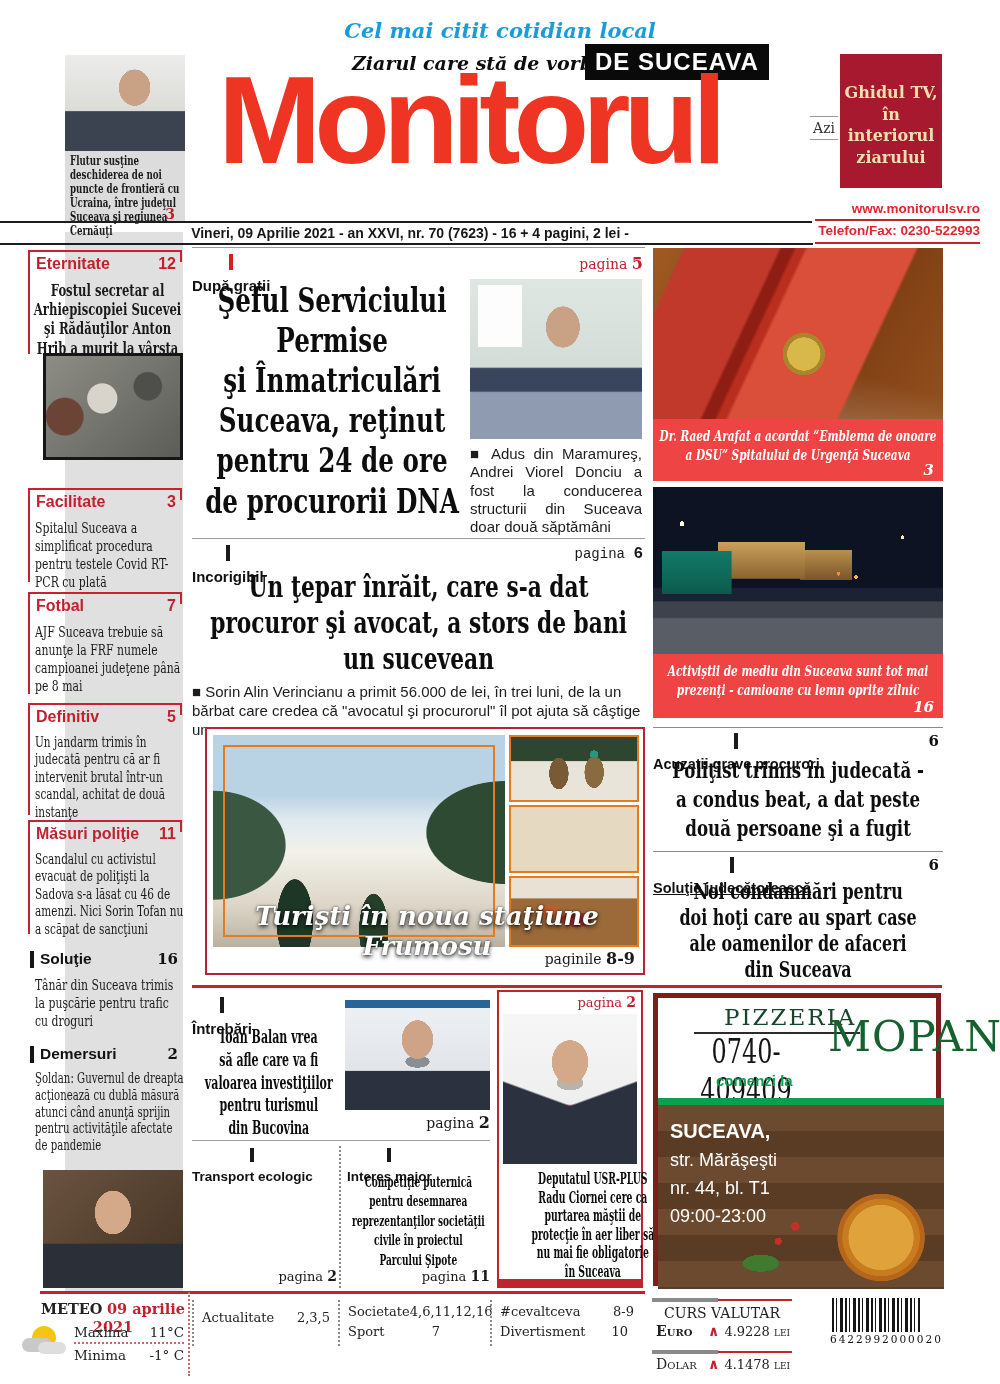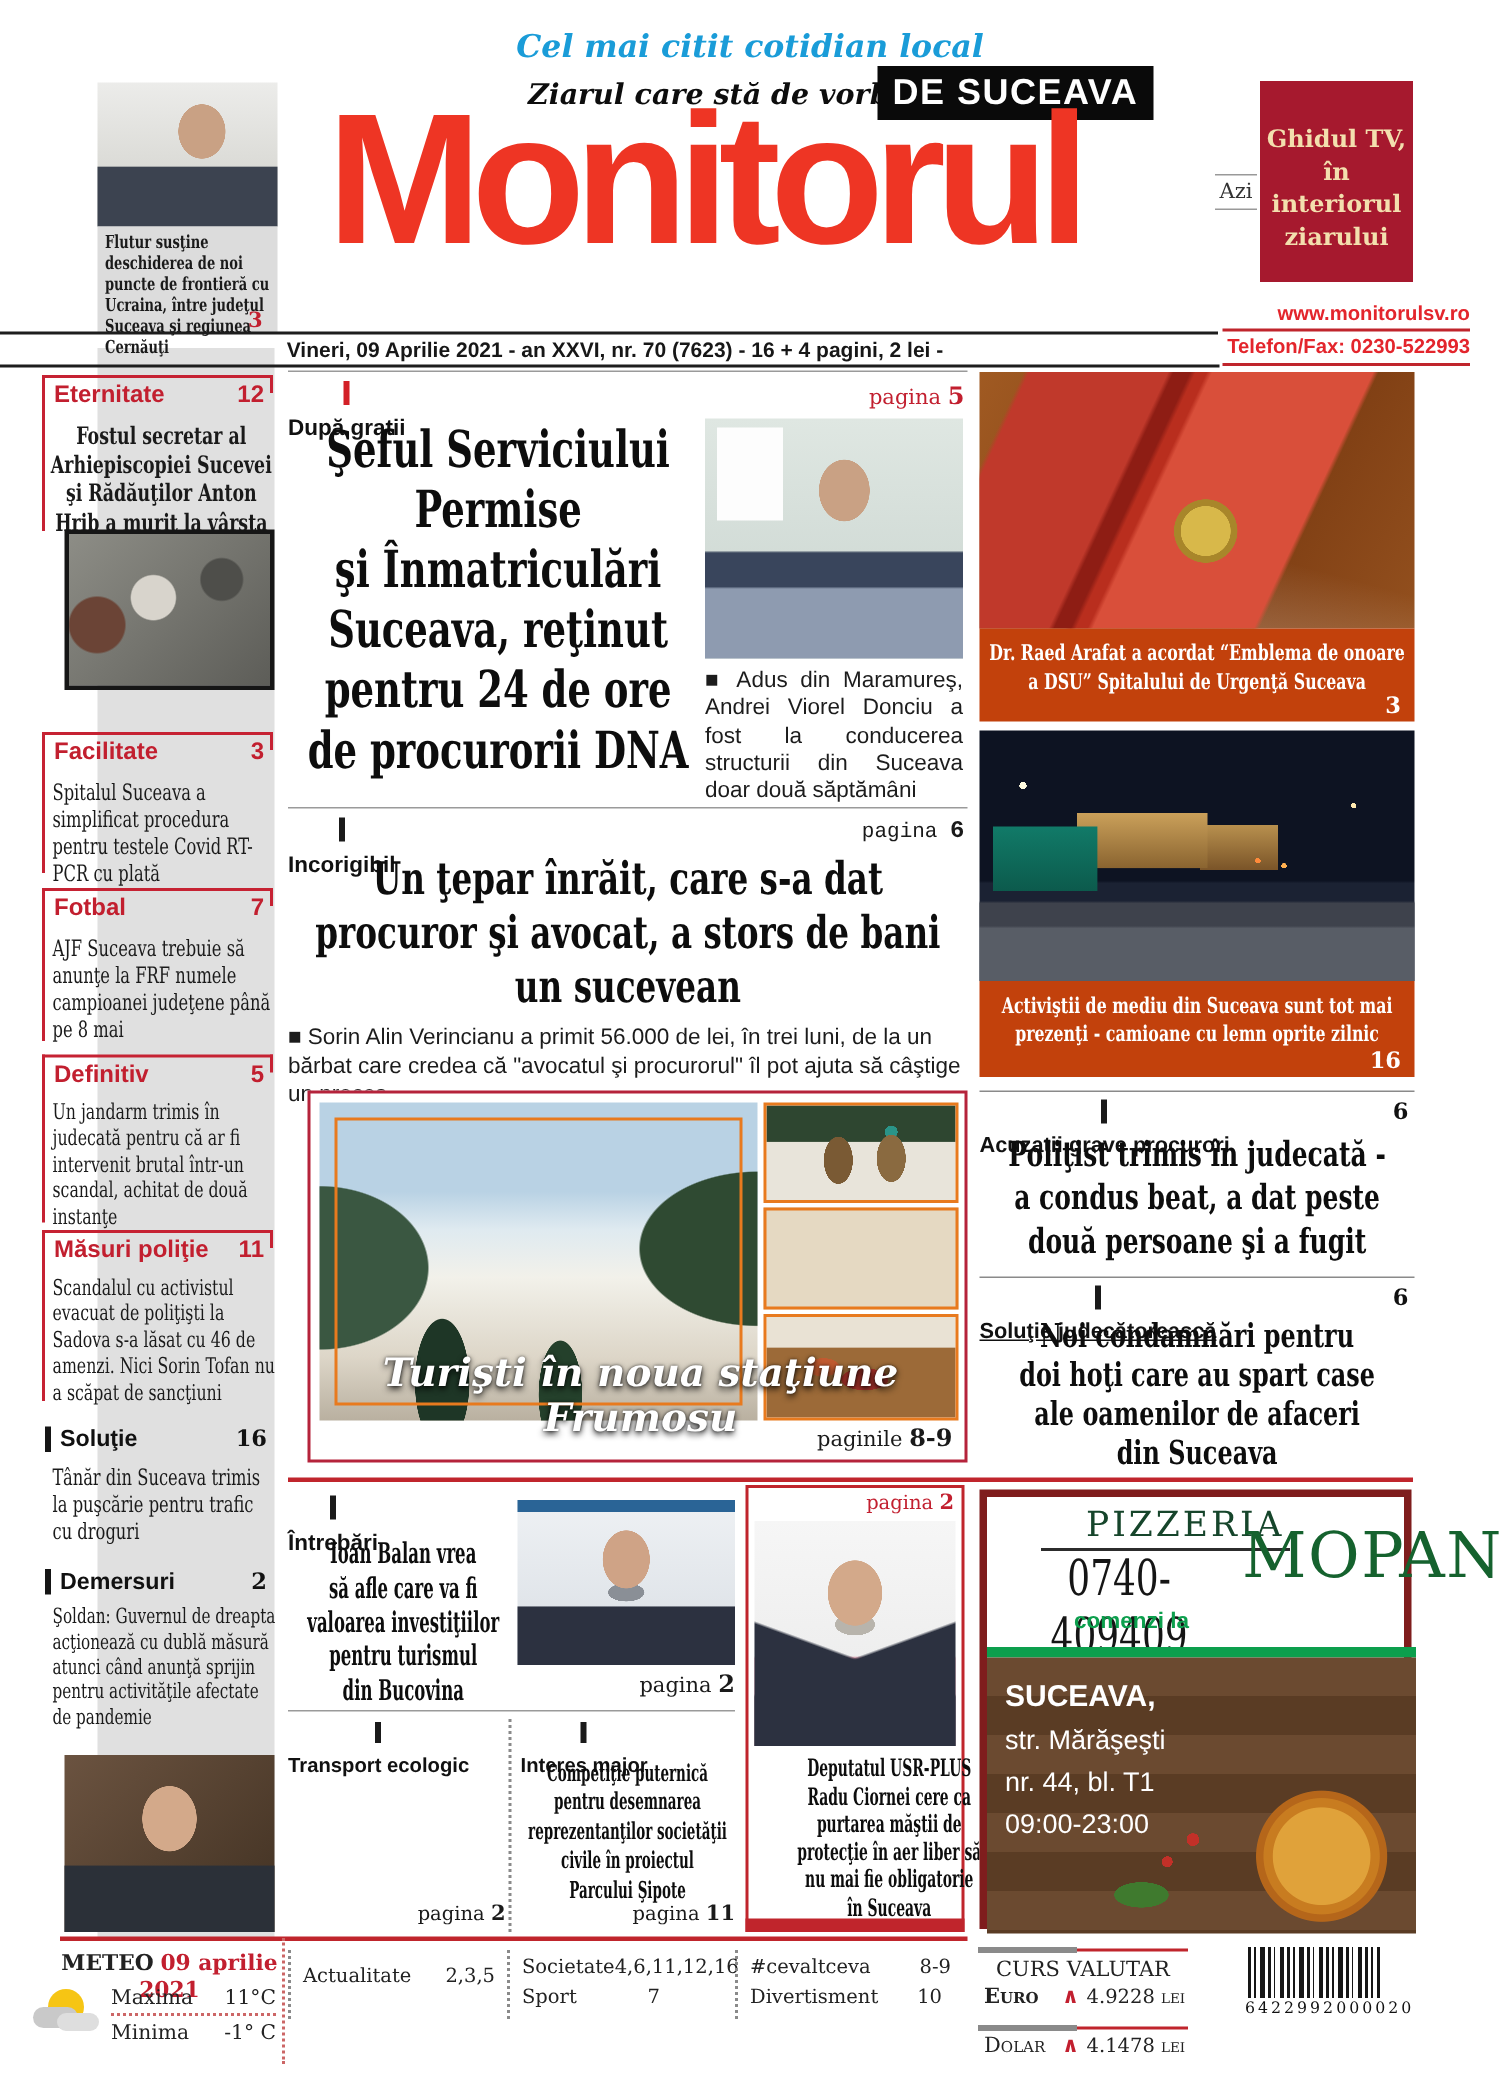--- a/index.html
+++ b/index.html
@@ -16,21 +16,21 @@
   .pg{font-family:"DejaVu Serif",serif;font-size:14px;color:#1a1a1a;}
   .pg b{font-size:16px;}
   .pg.red{color:#c21f2f;}
   .bracket{position:absolute;border-top:2.5px solid #c62233;border-left:2.5px solid #c62233;}
   .bracket::after{content:"";position:absolute;right:0;top:-2.5px;width:2.5px;height:12px;background:#c62233;}
   .shead{position:absolute;display:flex;justify-content:space-between;align-items:baseline;
          font-weight:700;font-size:16px;}
   .shead.red{color:#c21f2f;}
   .side-txt{font-family:"DejaVu Serif",serif;font-size:15px;line-height:1.2;color:#1a1a1a;}
   .blackbar{position:absolute;width:4px;height:17px;background:#151515;}
-  .capbar{position:absolute;background:#c2410c;color:#fff;}
+  .capbar{position:absolute;background:#ef4444;color:#fff;font-style:italic;}
   .capbar .ct{font-family:"DejaVu Serif",serif;font-weight:700;text-align:center;white-space:pre-line;
               font-size:15px;line-height:1.3;padding-top:8px;}
   .capbar .cp{position:absolute;right:9px;bottom:2px;font-family:"DejaVu Serif",serif;font-weight:700;font-size:15px;}
   .ph{position:absolute;}
   .dotv{position:absolute;border-left:2px dotted #8a8a8a;}
   .redline{position:absolute;background:#c0252c;}
   .blackline{position:absolute;background:#1d1d1d;}
   .idx{position:absolute;font-family:"DejaVu Serif",serif;font-size:13px;color:#222;}
   .idx .row{display:flex;justify-content:space-between;line-height:1.55;}
   .sc{font-variant:small-caps;}

